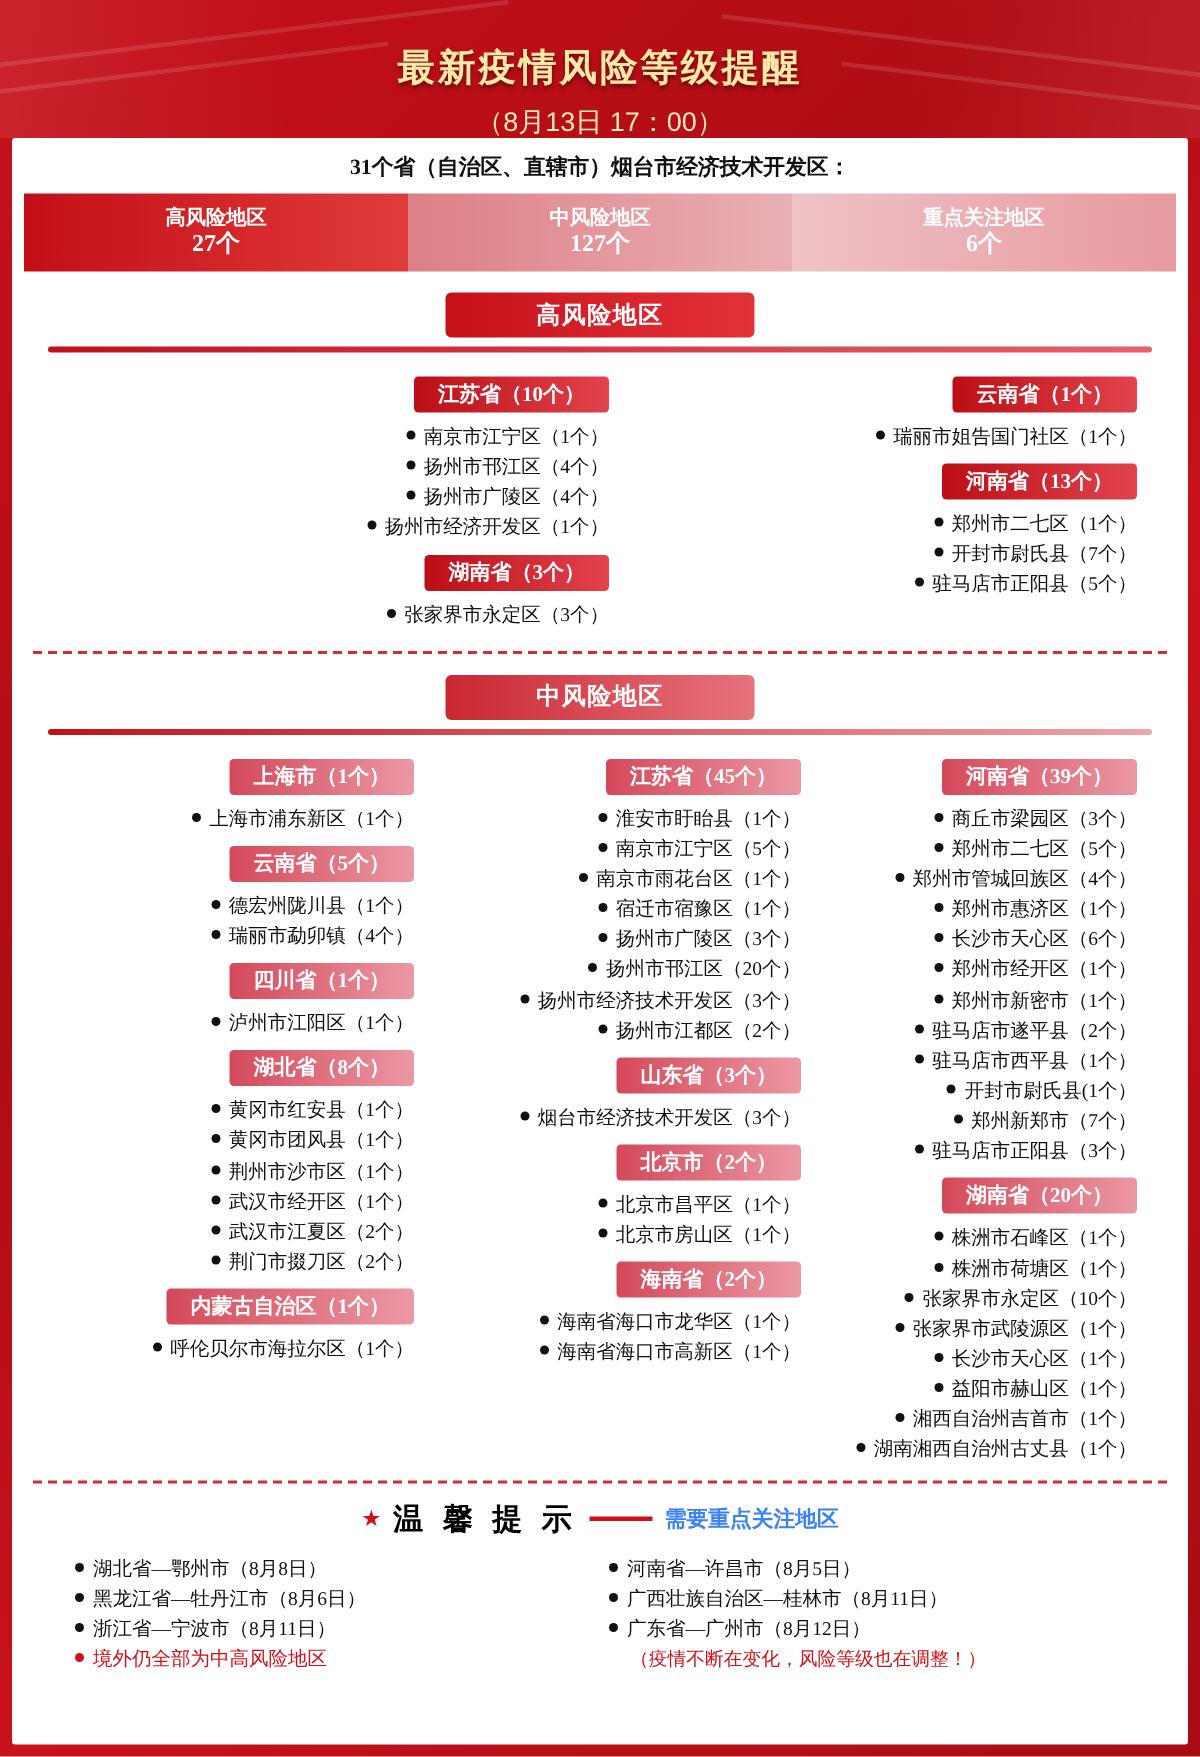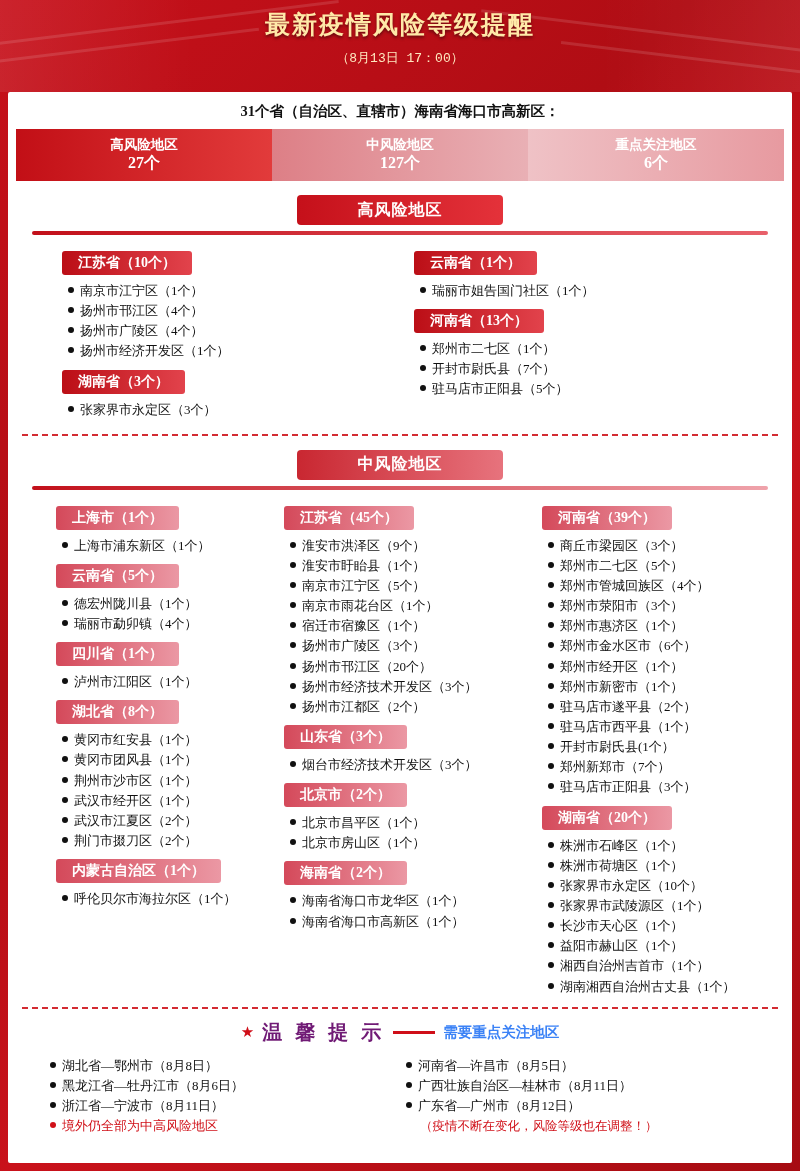--- a/index.html
+++ b/index.html
@@ -24,29 +24,29 @@
     background:linear-gradient(100deg,rgba(255,255,255,.14),rgba(255,255,255,0) 60%);
     transform:rotate(-12deg);
   }
   .ribbon:after{
     content:"";position:absolute;right:-140px;top:-60px;width:560px;height:240px;
     background:linear-gradient(260deg,rgba(255,255,255,.12),rgba(255,255,255,0) 60%);
     transform:rotate(10deg);
   }
   .streak{position:absolute;background:rgba(255,255,255,.12);height:3px;transform:rotate(-7deg);}
   .header{
-    position:relative;z-index:3;text-align:center;padding-top:8px;
+    position:relative;z-index:3;text-align:center;padding-top:28px;
   }
   .header h1{
     margin:0;font-size:25px;color:#ffe9a8;font-weight:bold;letter-spacing:2px;
     font-family:"Liberation Serif", serif;
     text-shadow:0 2px 3px rgba(0,0,0,.45);
   }
   .header .subtitle{
-    margin-top:8px;font-size:13px;color:#ffe9c0;font-family:Liberation Mono, monospace;
+    margin-top:8px;font-size:18px;color:#ffe9c0;font-family:Liberation Sans, sans-serif;
   }
   .white-sheet{
     position:absolute;left:8px;right:8px;top:92px;bottom:8px;
     background:#fff;
     border-radius:2px;
   }
   .sheet-inner{position:relative;width:100%;height:100%;}
   .stat-title{
     text-align:center;font-size:14.5px;font-weight:bold;color:#111;
     padding:10px 0 8px;font-family:"Liberation Serif", serif;
@@ -72,21 +72,21 @@
   }
   .tab-high{background:linear-gradient(90deg,#c5101a,#e4323a);}
   .tab-mid{background:linear-gradient(90deg,#c92731,#e7737d);}
 
   .rule{
     height:4px;margin:6px 24px 0;
     background:linear-gradient(90deg,#c2101a,#e8606a);
     border-radius:2px;
   }
 
-  .cols{display:flex;padding:8px 26px 0;}
+  .cols{display:flex;padding:8px 26px 0;text-align:right;}
   .col{flex:1;padding-right:8px;}
 
   .prov{
     display:inline-flex;align-items:center;justify-content:center;
     height:24px;padding:0 16px;margin:8px 0 4px;
     color:#fff;font-size:14px;font-weight:bold;border-radius:3px;
     font-family:"Liberation Serif", serif;
   }
   .prov-red{background:linear-gradient(90deg,#bb0e16,#e2434c);}
   .prov-pink{background:linear-gradient(90deg,#d4495a,#eb98a4);}
@@ -106,21 +106,21 @@
   }
 
   .tips{
     position:relative;padding:8px 26px 0;
   }
   .tips-head{
     display:flex;align-items:center;justify-content:center;gap:8px;margin-top:2px;
   }
   .tips-head .star{color:#cf0e18;font-size:15px;}
   .tips-head .t1{
-    color:#701a75;font-size:20px;font-weight:bold;letter-spacing:4px;
+    color:#000000;font-size:20px;font-weight:bold;letter-spacing:4px;
     font-family:"Liberation Serif", serif;
   }
   .tips-head .dashline{width:42px;height:3px;background:#cf0e18;}
   .tips-head .t2{
     font-size:14.5px;font-weight:bold;color:#3b82f6;font-family:"Liberation Serif", serif;
   }
   .tips-cols{display:flex;padding:8px 10px 0;}
   .tips-col{flex:1;}
   .tips-cols li{font-size:13px;}
   .warn{color:#d01018;}
@@ -142,21 +142,21 @@
   </div>
 
   <div class="header">
     <h1>最新疫情风险等级提醒</h1>
     <div class="subtitle">（8月13日 17：00）</div>
   </div>
 
   <div class="white-sheet">
     <div class="sheet-inner">
 
-      <div class="stat-title">31个省（自治区、直辖市）海南省海口市高新区：</div>
+      <div class="stat-title">31个省（自治区、直辖市）烟台市经济技术开发区：</div>
 
       <div class="stat-bar">
         <div class="stat-cell c-high">
           <div class="lbl">高风险地区</div>
           <div class="val">27个</div>
         </div>
         <div class="stat-cell c-mid">
           <div class="lbl">中风险地区</div>
           <div class="val">127个</div>
         </div>
@@ -229,21 +229,20 @@
           </ul>
           <div class="prov prov-pink">内蒙古自治区（1个）</div>
           <ul class="items">
             <li><span class="dot"></span><span>呼伦贝尔市海拉尔区（1个）</span></li>
           </ul>
         </div>
 
         <div class="col" style="flex:0 0 250px;">
           <div class="prov prov-pink">江苏省（45个）</div>
           <ul class="items">
-            <li><span class="dot"></span><span>淮安市洪泽区（9个）</span></li>
             <li><span class="dot"></span><span>淮安市盱眙县（1个）</span></li>
             <li><span class="dot"></span><span>南京市江宁区（5个）</span></li>
             <li><span class="dot"></span><span>南京市雨花台区（1个）</span></li>
             <li><span class="dot"></span><span>宿迁市宿豫区（1个）</span></li>
             <li><span class="dot"></span><span>扬州市广陵区（3个）</span></li>
             <li><span class="dot"></span><span>扬州市邗江区（20个）</span></li>
             <li><span class="dot"></span><span>扬州市经济技术开发区（3个）</span></li>
             <li><span class="dot"></span><span>扬州市江都区（2个）</span></li>
           </ul>
           <div class="prov prov-pink">山东省（3个）</div>
@@ -261,23 +260,22 @@
             <li><span class="dot"></span><span>海南省海口市高新区（1个）</span></li>
           </ul>
         </div>
 
         <div class="col">
           <div class="prov prov-pink">河南省（39个）</div>
           <ul class="items">
             <li><span class="dot"></span><span>商丘市梁园区（3个）</span></li>
             <li><span class="dot"></span><span>郑州市二七区（5个）</span></li>
             <li><span class="dot"></span><span>郑州市管城回族区（4个）</span></li>
-            <li><span class="dot"></span><span>郑州市荥阳市（3个）</span></li>
             <li><span class="dot"></span><span>郑州市惠济区（1个）</span></li>
-            <li><span class="dot"></span><span>郑州市金水区市（6个）</span></li>
+            <li><span class="dot"></span><span>长沙市天心区（6个）</span></li>
             <li><span class="dot"></span><span>郑州市经开区（1个）</span></li>
             <li><span class="dot"></span><span>郑州市新密市（1个）</span></li>
             <li><span class="dot"></span><span>驻马店市遂平县（2个）</span></li>
             <li><span class="dot"></span><span>驻马店市西平县（1个）</span></li>
             <li><span class="dot"></span><span>开封市尉氏县(1个）</span></li>
             <li><span class="dot"></span><span>郑州新郑市（7个）</span></li>
             <li><span class="dot"></span><span>驻马店市正阳县（3个）</span></li>
           </ul>
           <div class="prov prov-pink">湖南省（20个）</div>
           <ul class="items">

